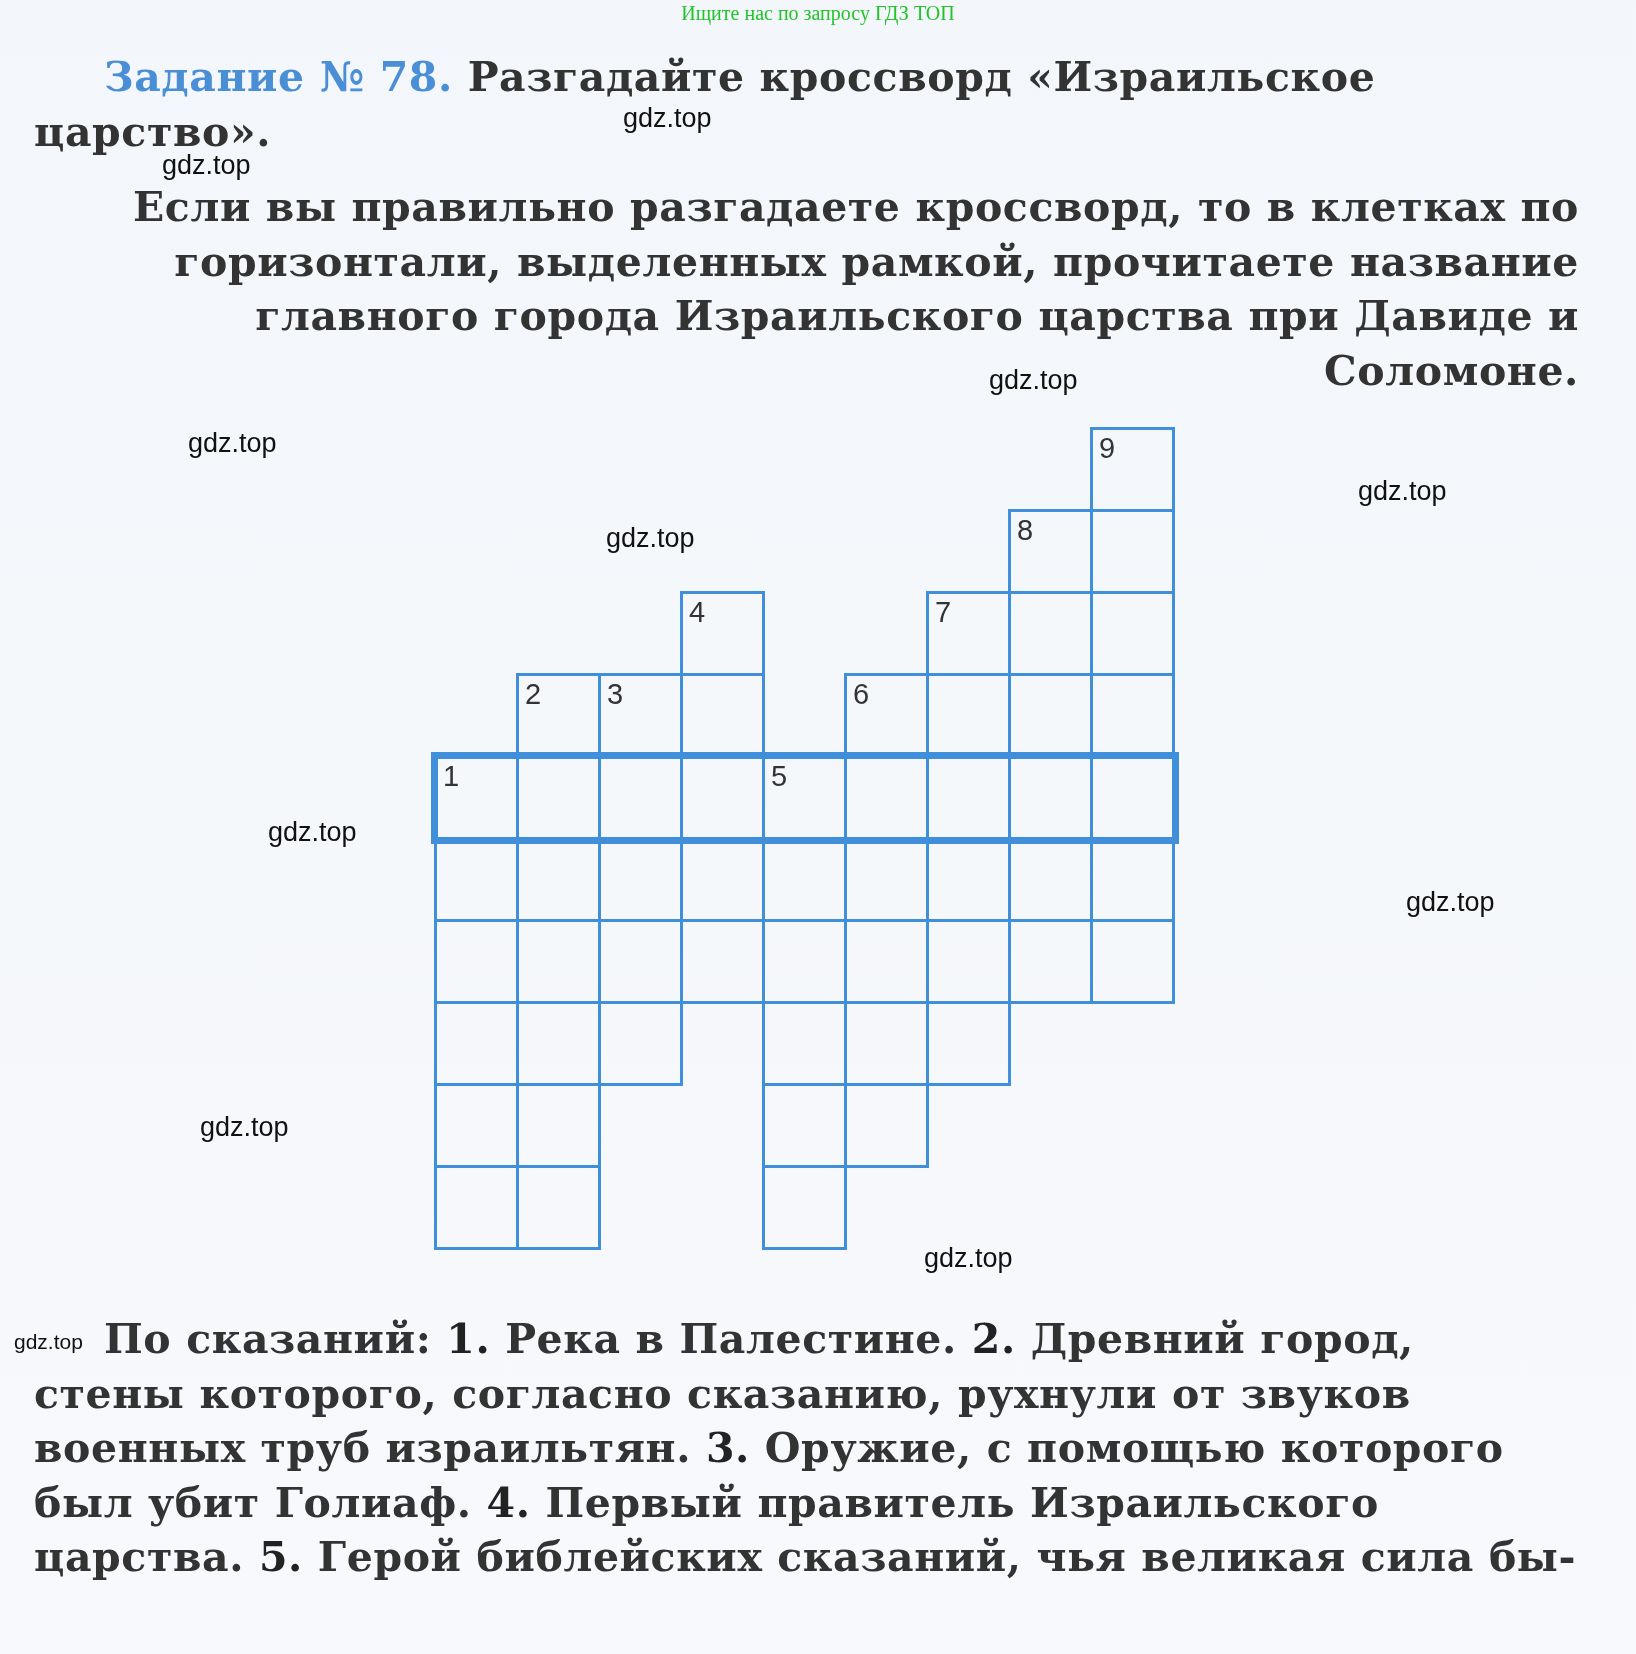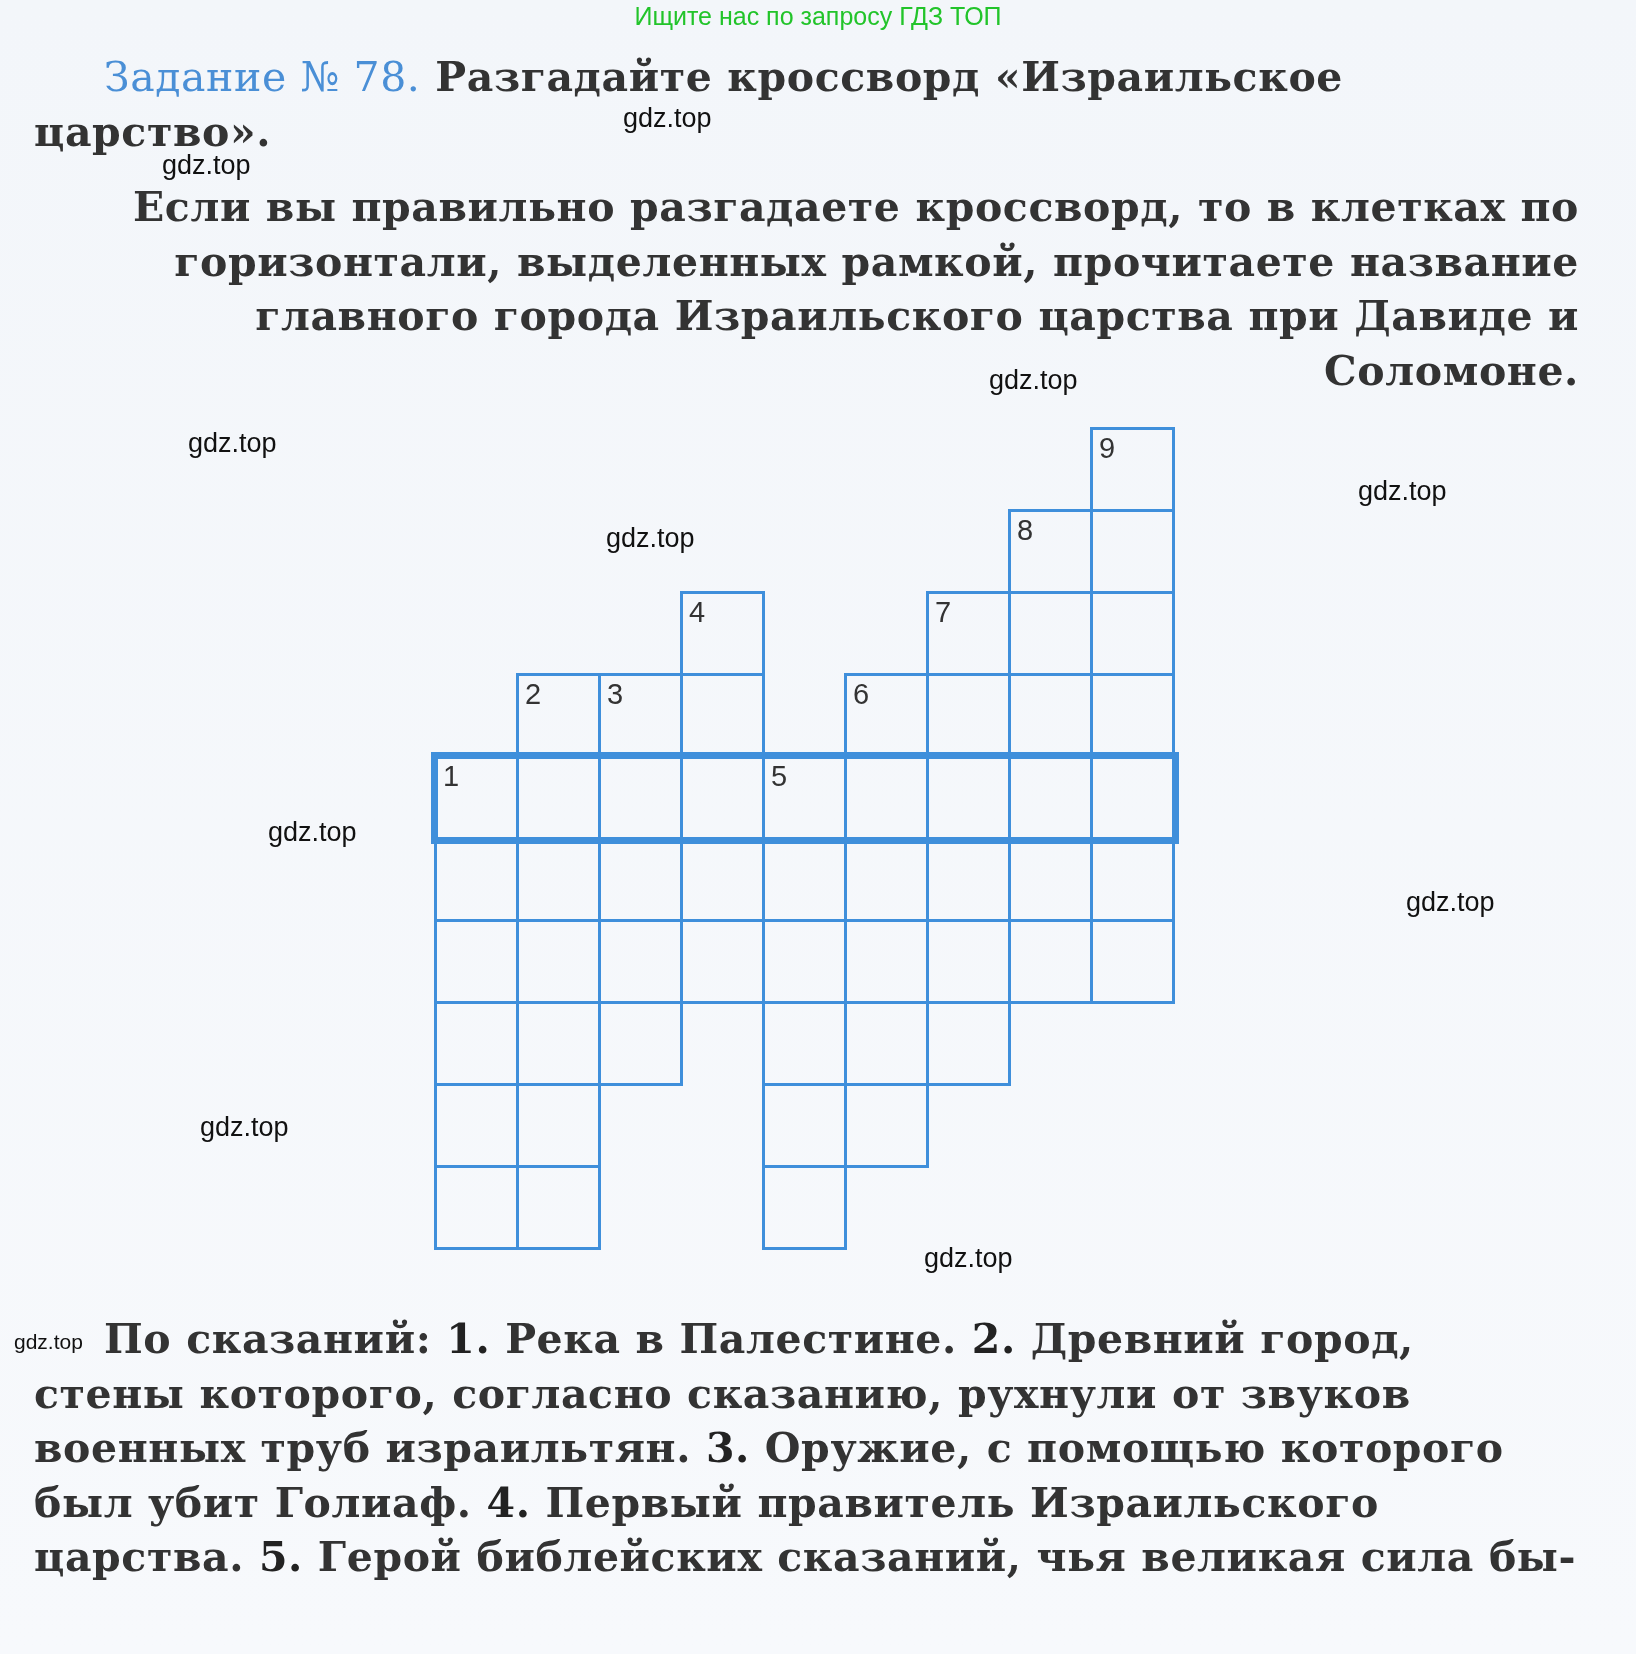--- a/index.html
+++ b/index.html
@@ -4,35 +4,35 @@
 <style>
   html, body { margin: 0; padding: 0; }
   body {
     width: 1636px; height: 1654px; position: relative; overflow: hidden;
     background: #f6f8fb;
     font-family: "DejaVu Serif", "Liberation Serif", serif;
   }
   .page { position: absolute; left: 0; top: 0; width: 1636px; height: 1654px; background: linear-gradient(#f3f6fa, #f7f9fc); }
   .top-banner {
     position: absolute; top: 2px; left: 0; width: 100%; text-align: center;
-    font-family: Liberation Sans, sans-serif; font-size: 25px; color: #22c42a;
+    font-family: Liberation Serif, serif; font-size: 20px; color: #22c42a;
   }
   .watermark {
     position: absolute; font-family: "Liberation Sans", sans-serif;
     font-size: 27px; color: #111; white-space: nowrap;
   }
   .watermark.small { font-size: 21px; }
   .text-block {
     position: absolute; left: 34px; width: 1545px;
     font-family: "DejaVu Serif", "Liberation Serif", serif;
     font-size: 41px; line-height: 54.5px; color: #333; font-weight: bold;
     letter-spacing: 0.6px;
   }
   .title-block { top: 50px; text-indent: 70px; }
-  .title-number { color: #4a8fd6; font-weight: normal; }
+  .title-number { color: #4a8fd6; font-weight: bold; }
   .intro-block { top: 180px; text-indent: 70px; text-align: right; }
   .clues-block { top: 1312px; text-indent: 70px; }
   .clue-num { font-weight: bold; color: #222; }
   .grid { position: absolute; left: 0; top: 0; }
   .cell {
     position: absolute; width: 82px; height: 82px; box-sizing: border-box;
     border: 3px solid #3f8fdb; background: transparent;
   }
   .cell .num {
     position: absolute; left: 6px; top: 2px;

